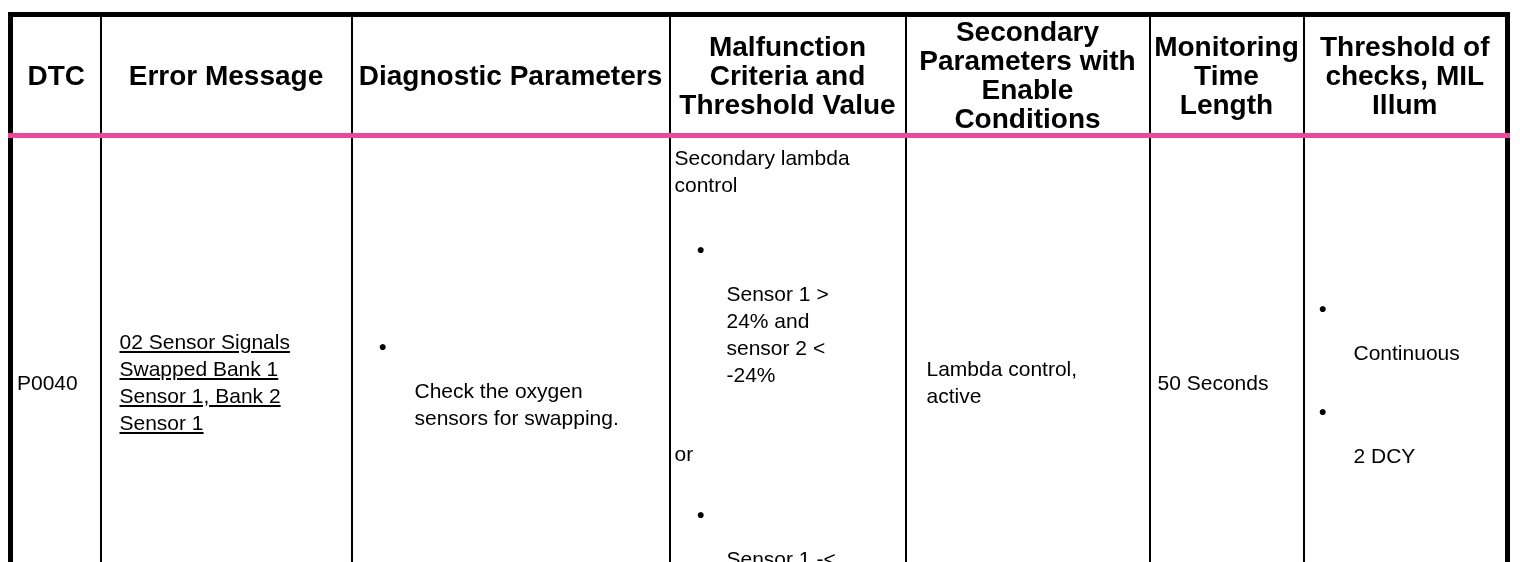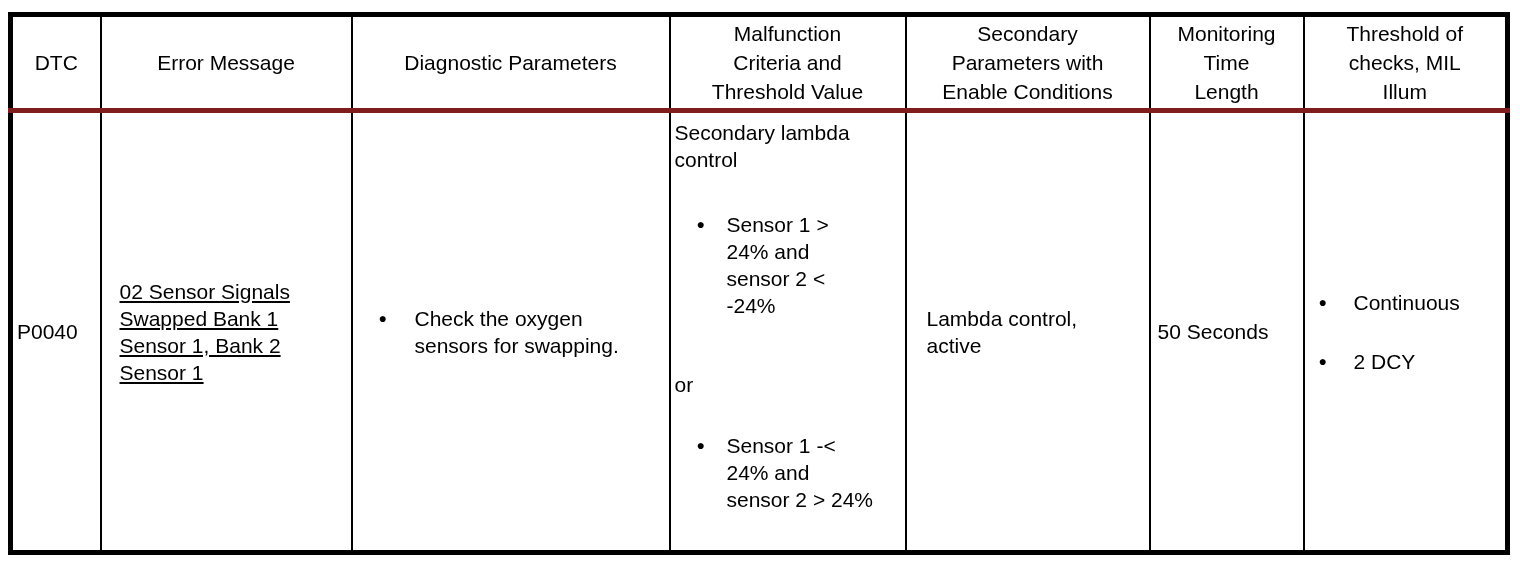--- a/index.html
+++ b/index.html
@@ -21,23 +21,23 @@
     height: 543px;
     border: 5px solid #000;
   }
   th, td {
     border: 2px solid #000;
     vertical-align: middle;
     padding: 0;
     overflow: hidden;
   }
   thead th {
-    border-bottom: 5px solid #7f1d1d;
-    font-weight: normal;
-    font-size: 21px;
+    border-bottom: 5px solid #ec4899;
+    font-weight: bold;
+    font-size: 28px;
     line-height: 29px;
     text-align: center;
     white-space: pre-line;
     height: 96px;
   }
   td {
     font-size: 21px;
     line-height: 27px;
   }
   .pre { white-space: pre-line; }
@@ -47,21 +47,21 @@
   td.cell-malfunction{ vertical-align: top; padding: 6px 2px 0 4px; }
   td.cell-secondary  { padding-left: 20px; }
   td.cell-monitoring { padding-left: 7px; }
 
   .bullet-item { display: flex; align-items: flex-start; }
   .bullet-item .bullet {
     flex: 0 0 auto;
     font-size: 14px;
     line-height: 27px;
   }
-  .bullet-item .bullet-text { white-space: pre-line; }
+  .bullet-item .bullet-text { white-space: pre-line; margin-top: 44px; }
 
   
   .diag-item { padding-left: 26px; }
   .diag-item .bullet { width: 36px; }
 
   
   .malf-item { padding-left: 22px; }
   .malf-item .bullet { width: 30px; }
   .malf-item-1 { margin-top: 38px; }
   .malf-or { margin-top: 52px; }

